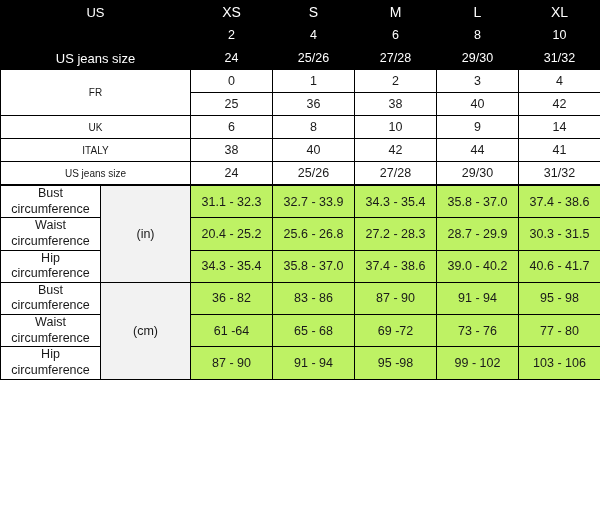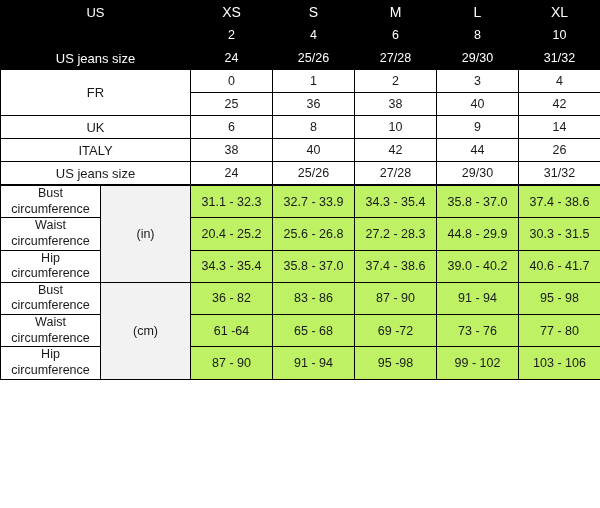--- a/index.html
+++ b/index.html
@@ -35,21 +35,21 @@
   }
   .blk-label {
     text-align: left;
     padding-left: 6px;
     font-size: 13px;
   }
   .lbl {
     text-align: left;
     padding-left: 6px;
     background: #ffffff;
-    font-size: 13px;
+    font-size: 10px;
   }
   .shade {
     background: #bef264;
   }
   .white {
     background: #ffffff;
   }
   .unit-cell {
     background: #f2f2f2;
     font-size: 12.5px;
@@ -143,21 +143,21 @@
       <td class="white val">9</td>
       <td class="white val">14</td>
     </tr>
 
     <tr>
       <td class="lbl">ITALY</td>
       <td class="white val">38</td>
       <td class="white val">40</td>
       <td class="white val">42</td>
       <td class="white val">44</td>
-      <td class="white val">26</td>
+      <td class="white val">41</td>
     </tr>
 
     <tr>
       <td class="lbl">US jeans size</td>
       <td class="white val">24</td>
       <td class="white val">25/26</td>
       <td class="white val">27/28</td>
       <td class="white val">29/30</td>
       <td class="white val">31/32</td>
     </tr>
@@ -183,21 +183,21 @@
       <td class="shade val">32.7 -  33.9</td>
       <td class="shade val">34.3 - 35.4</td>
       <td class="shade val">35.8 - 37.0</td>
       <td class="shade val">37.4 - 38.6</td>
     </tr>
     <tr>
       <td class="measure-label tall">Waist circumference</td>
       <td class="shade val">20.4 - 25.2</td>
       <td class="shade val">25.6 - 26.8</td>
       <td class="shade val">27.2 - 28.3</td>
-      <td class="shade val">44.8 - 29.9</td>
+      <td class="shade val">28.7 - 29.9</td>
       <td class="shade val">30.3 - 31.5</td>
     </tr>
     <tr>
       <td class="measure-label tall">Hip circumference</td>
       <td class="shade val">34.3 - 35.4</td>
       <td class="shade val">35.8 - 37.0</td>
       <td class="shade val">37.4 - 38.6</td>
       <td class="shade val">39.0 - 40.2</td>
       <td class="shade val">40.6 - 41.7</td>
     </tr>

